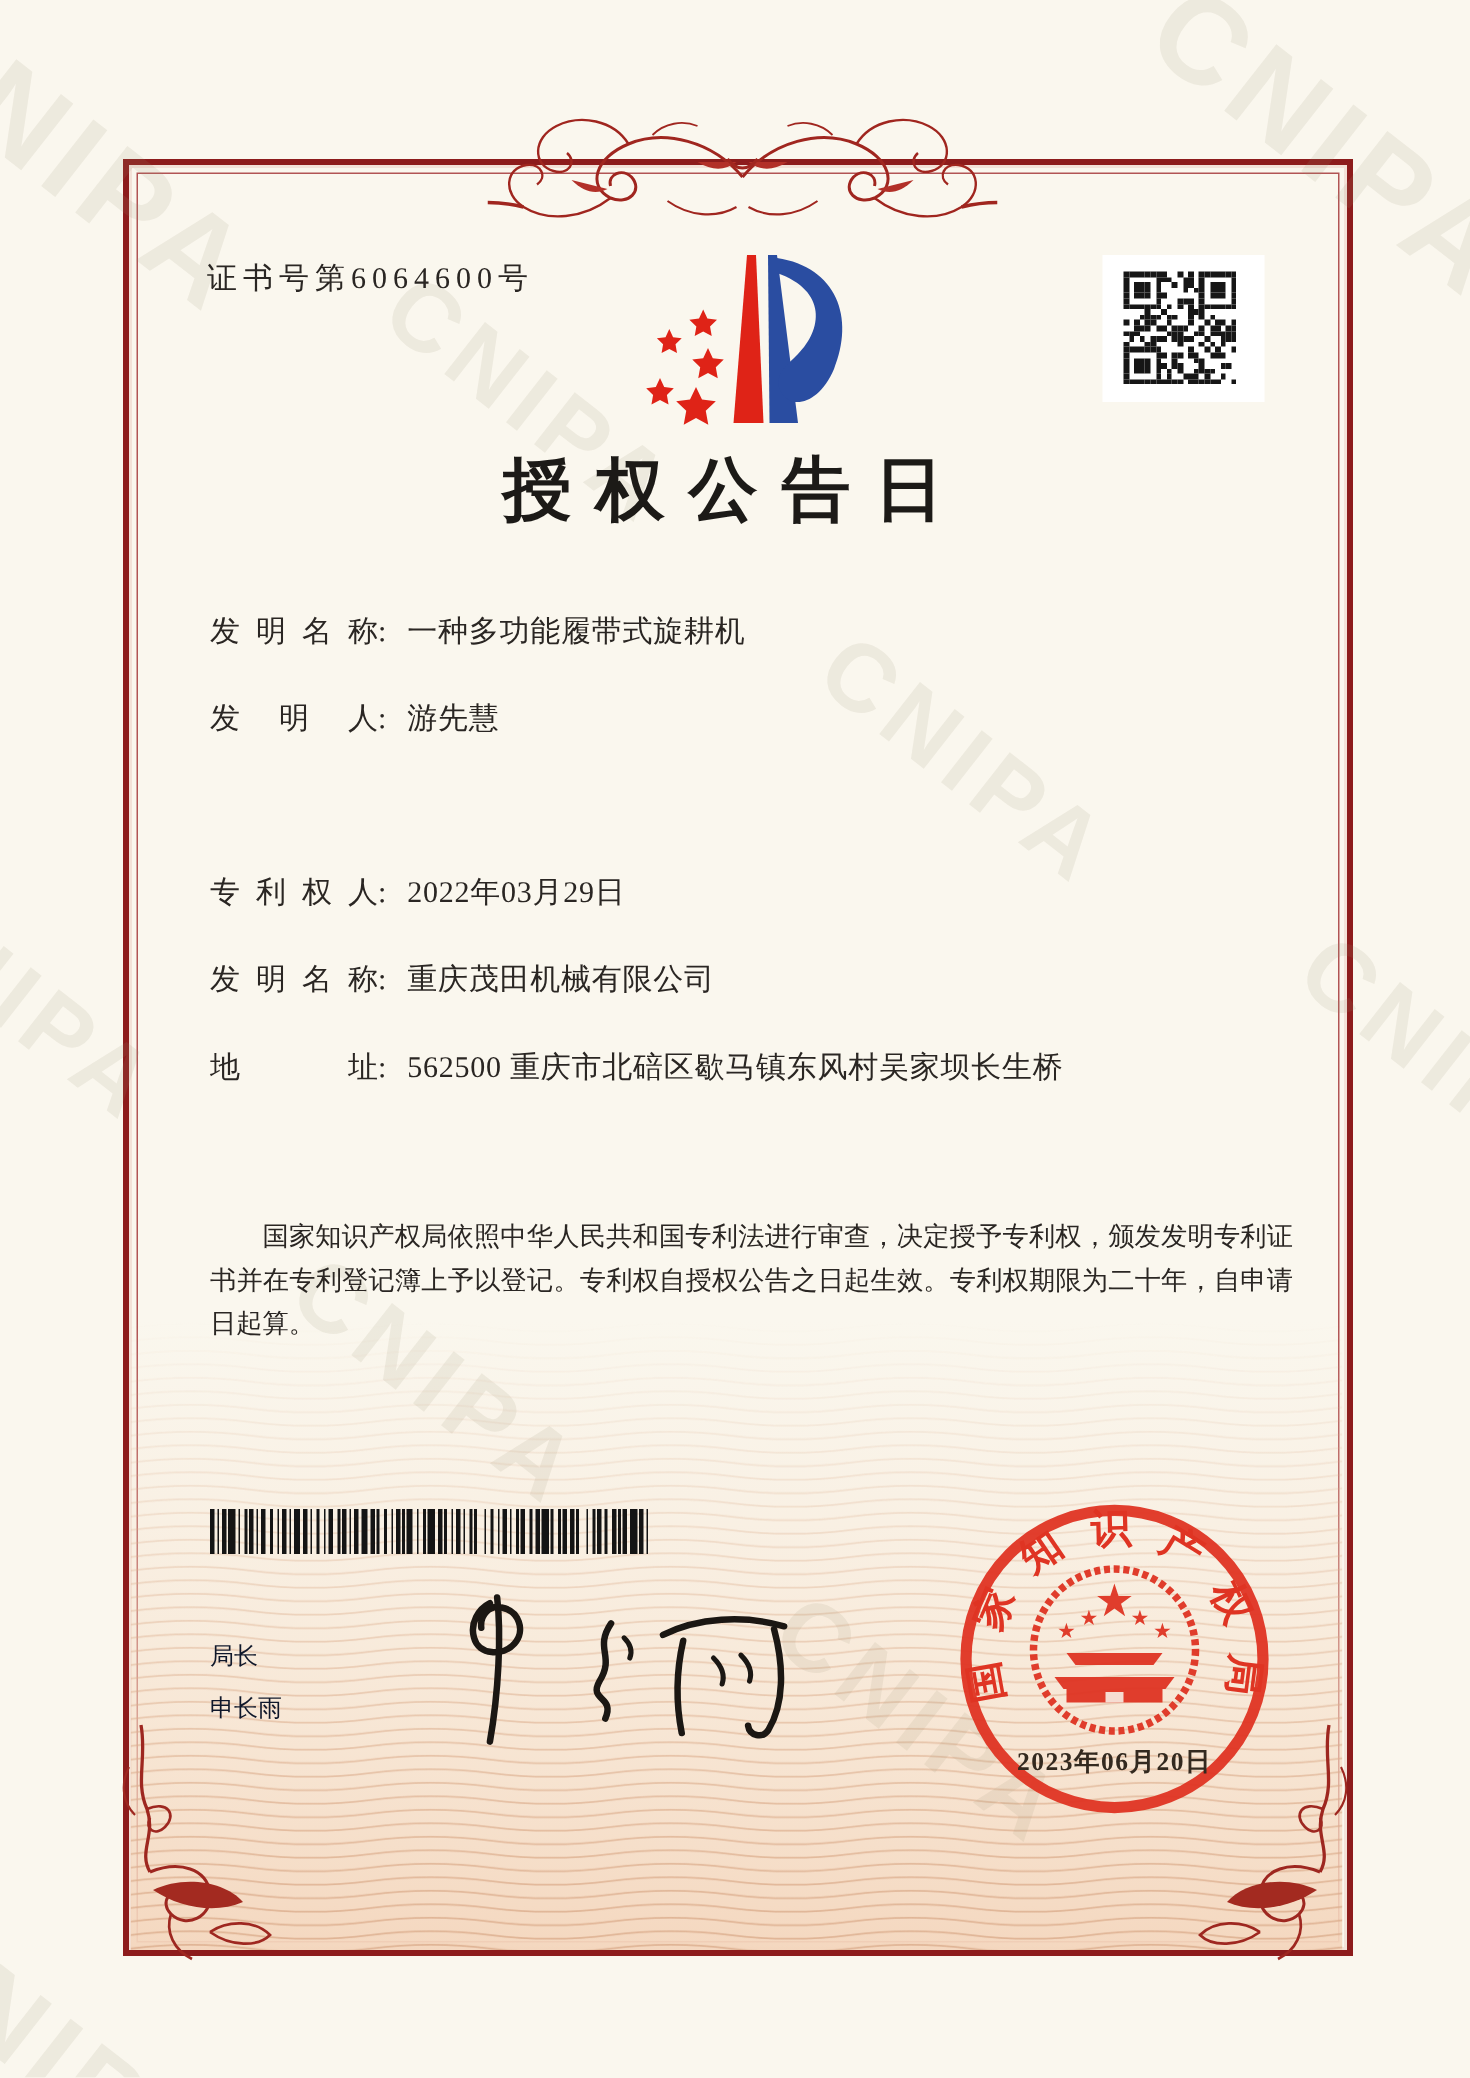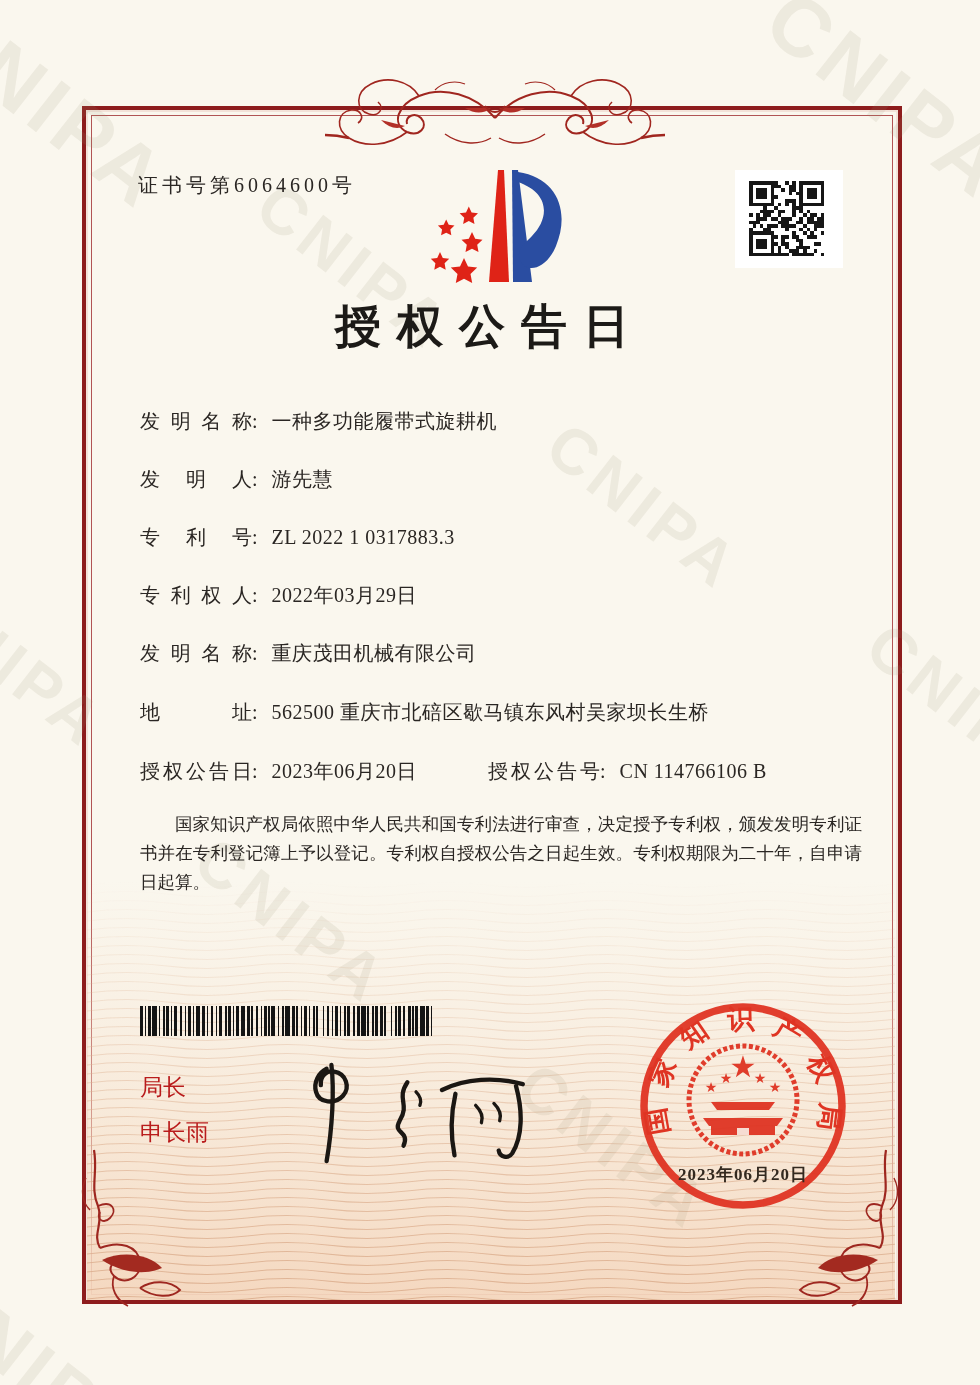--- a/index.html
+++ b/index.html
@@ -50,22 +50,22 @@
 
   
   .legal{position:absolute;left:140px;top:810px;width:722px;font-size:17.5px;line-height:29px;z-index:4;}
   .legal p{margin:0;text-indent:2em;text-align:justify;}
 
   
   .barcode{position:absolute;left:140px;top:1006px;width:298px;height:30px;display:flex;overflow:hidden;z-index:4;}
   .barcode i{display:block;height:100%;flex:0 0 auto;}
   .barcode .bar{background:#141414;} .barcode .gap{background:transparent;}
 
-  .signer{position:absolute;left:140px;top:1072px;z-index:4;
-          font-family:"Liberation Sans","DejaVu Sans",sans-serif;font-size:23px;color:#b91c1c;}
+  .signer{position:absolute;left:140px;top:1094px;z-index:4;
+          font-family:"Liberation Sans","DejaVu Sans",sans-serif;font-size:16px;color:#0f172a;}
   .signer div{margin-bottom:14px;}
   .signature{position:absolute;left:292px;top:1058px;z-index:4;}
 
   
   .seal{position:absolute;left:637px;top:1000px;z-index:5;}
 
   
   .page-num{position:absolute;left:0;top:1266px;width:100%;text-align:center;font-size:16px;z-index:4;}
   .cont-strip{position:absolute;left:363px;top:1307px;width:296px;height:44px;background:#ffffff;
               display:flex;align-items:center;justify-content:center;z-index:4;}
@@ -607,37 +607,28 @@
   </div>
 
   <div class="title">授权公告日</div>
 
   <div class="frow" style="top:465px">
     <span class="flabel">发明人</span><span class="fcolon">:</span><span class="fvalue">游先慧</span>
   </div>
   <div class="frow" style="top:407px">
     <span class="flabel">发明名称</span><span class="fcolon">:</span><span class="fvalue">一种多功能履带式旋耕机</span>
   </div>
-  <div class="frow" style="top:523px">
-    <span class="flabel">专利号</span><span class="fcolon">:</span><span class="fvalue">ZL 2022 1 0317883.3</span>
-  </div>
   <div class="frow" style="top:581px">
     <span class="flabel">专利权人</span><span class="fcolon">:</span><span class="fvalue">2022年03月29日</span>
   </div>
   <div class="frow" style="top:639px">
     <span class="flabel">发明名称</span><span class="fcolon">:</span><span class="fvalue">重庆茂田机械有限公司</span>
   </div>
   <div class="frow" style="top:698px">
     <span class="flabel">地址</span><span class="fcolon">:</span><span class="fvalue">562500 重庆市北碚区歇马镇东风村吴家坝长生桥</span>
-  </div>
-  <div class="frow" style="top:757px">
-    <span class="flabel">授权公告日</span><span class="fcolon">:</span><span class="fvalue">2023年06月20日</span>
-    <span class="pair2">
-      <span class="flabel">授权公告号</span><span class="fcolon">:</span><span class="fvalue">CN 114766106 B</span>
-    </span>
   </div>
 
   <div class="legal">
     <p>国家知识产权局依照中华人民共和国专利法进行审查，决定授予专利权，颁发发明专利证书并在专利登记簿上予以登记。专利权自授权公告之日起生效。专利权期限为二十年，自申请日起算。</p>
   </div>
 
   <div class="barcode">
       <i class="bar" style="width: 3.1px;"></i>
       <i class="gap" style="width: 1.55px;"></i>
       <i class="bar" style="width: 1.55px;"></i>

